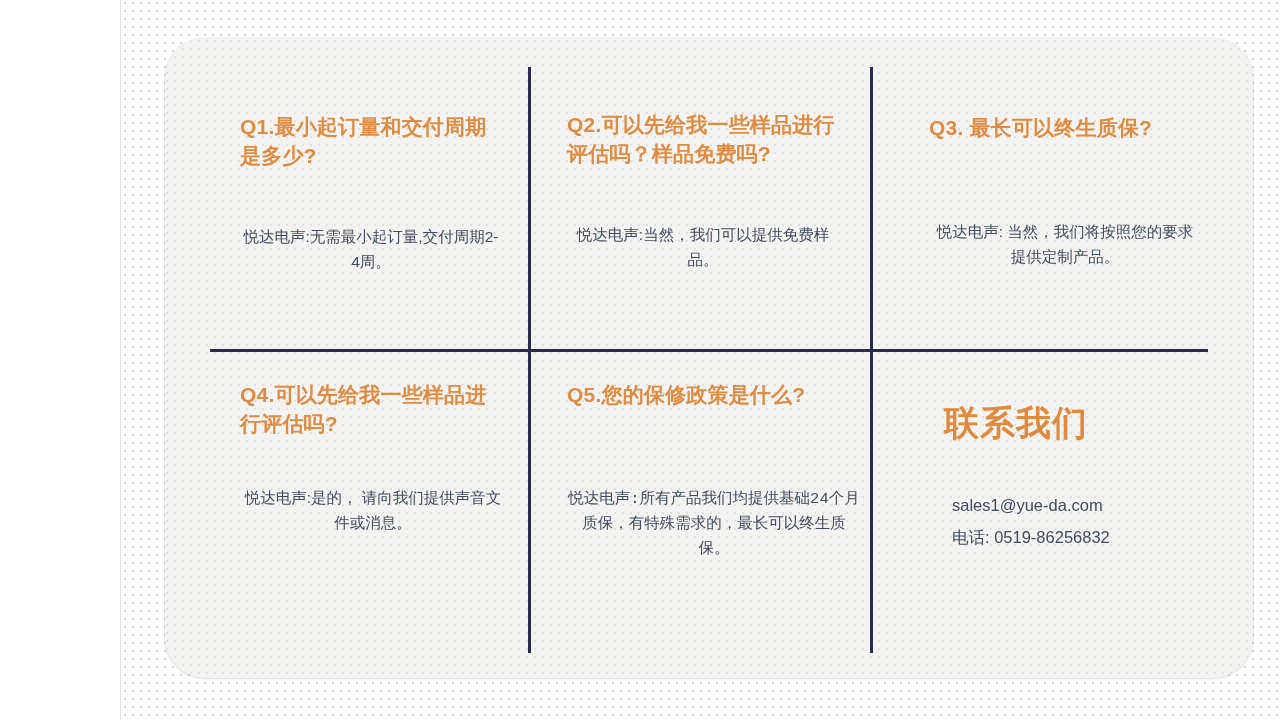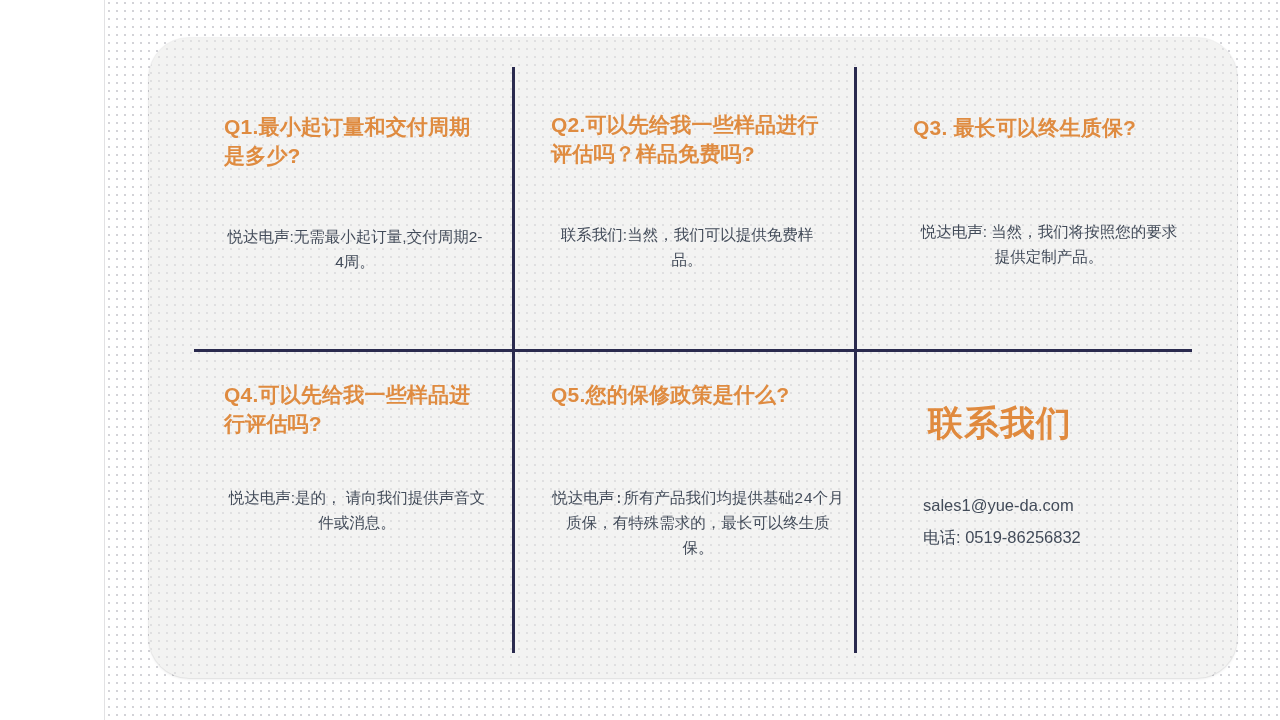--- a/index.html
+++ b/index.html
@@ -12,21 +12,21 @@
     width: 1280px;
     height: 720px;
     overflow: hidden;
     font-family: "Liberation Sans", "DejaVu Sans", sans-serif;
     position: relative;
   }
 
   
   .slide {
     position: absolute;
-    left: 0; top: 0;
+    left: 16px; top: 0;
     width: 1065px;
     height: 720px;
     background: #ffffff;
   }
 
   
   .left-rule {
     position: absolute;
     left: 104px;
     top: 0;
@@ -125,21 +125,21 @@
   .cell-contact { left: 920px; top: 392px; width: 280px; }
   .contact-title {
     color: #e08a3e;
     font-weight: bold;
     font-size: 35px;
     line-height: 45px;
     letter-spacing: 1px;
     margin: 8px;
   }
   .contact-list {
-    margin: 44px 0 0 3px;
+    margin: 44px 0 0 16px;
     padding: 0;
     list-style: none;
   }
   .contact-list li {
     color: #424b59;
     font-size: 16.5px;
     line-height: 32px;
     white-space: nowrap;
   }
 </style>
@@ -157,21 +157,21 @@
   <div class="divider divider-v2"></div>
   <div class="divider divider-h"></div>
 
   <div class="cell cell-q1">
     <p class="q-title">Q1.最小起订量和交付周期是多少?</p>
     <p class="q-body">悦达电声:无需最小起订量,交付周期2-4周。</p>
   </div>
 
   <div class="cell cell-q2">
     <p class="q-title">Q2.可以先给我一些样品进行评估吗？样品免费吗?</p>
-    <p class="q-body">联系我们:当然，我们可以提供免费样品。</p>
+    <p class="q-body">悦达电声:当然，我们可以提供免费样品。</p>
   </div>
 
   <div class="cell cell-q3">
     <p class="q-title">Q3. 最长可以终生质保?</p>
     <p class="q-body">悦达电声: 当然，我们将按照您的要求提供定制产品。</p>
   </div>
 
   <div class="cell cell-q4">
     <p class="q-title">Q4.可以先给我一些样品进行评估吗?</p>
     <p class="q-body">悦达电声:是的， 请向我们提供声音文件或消息。</p>

